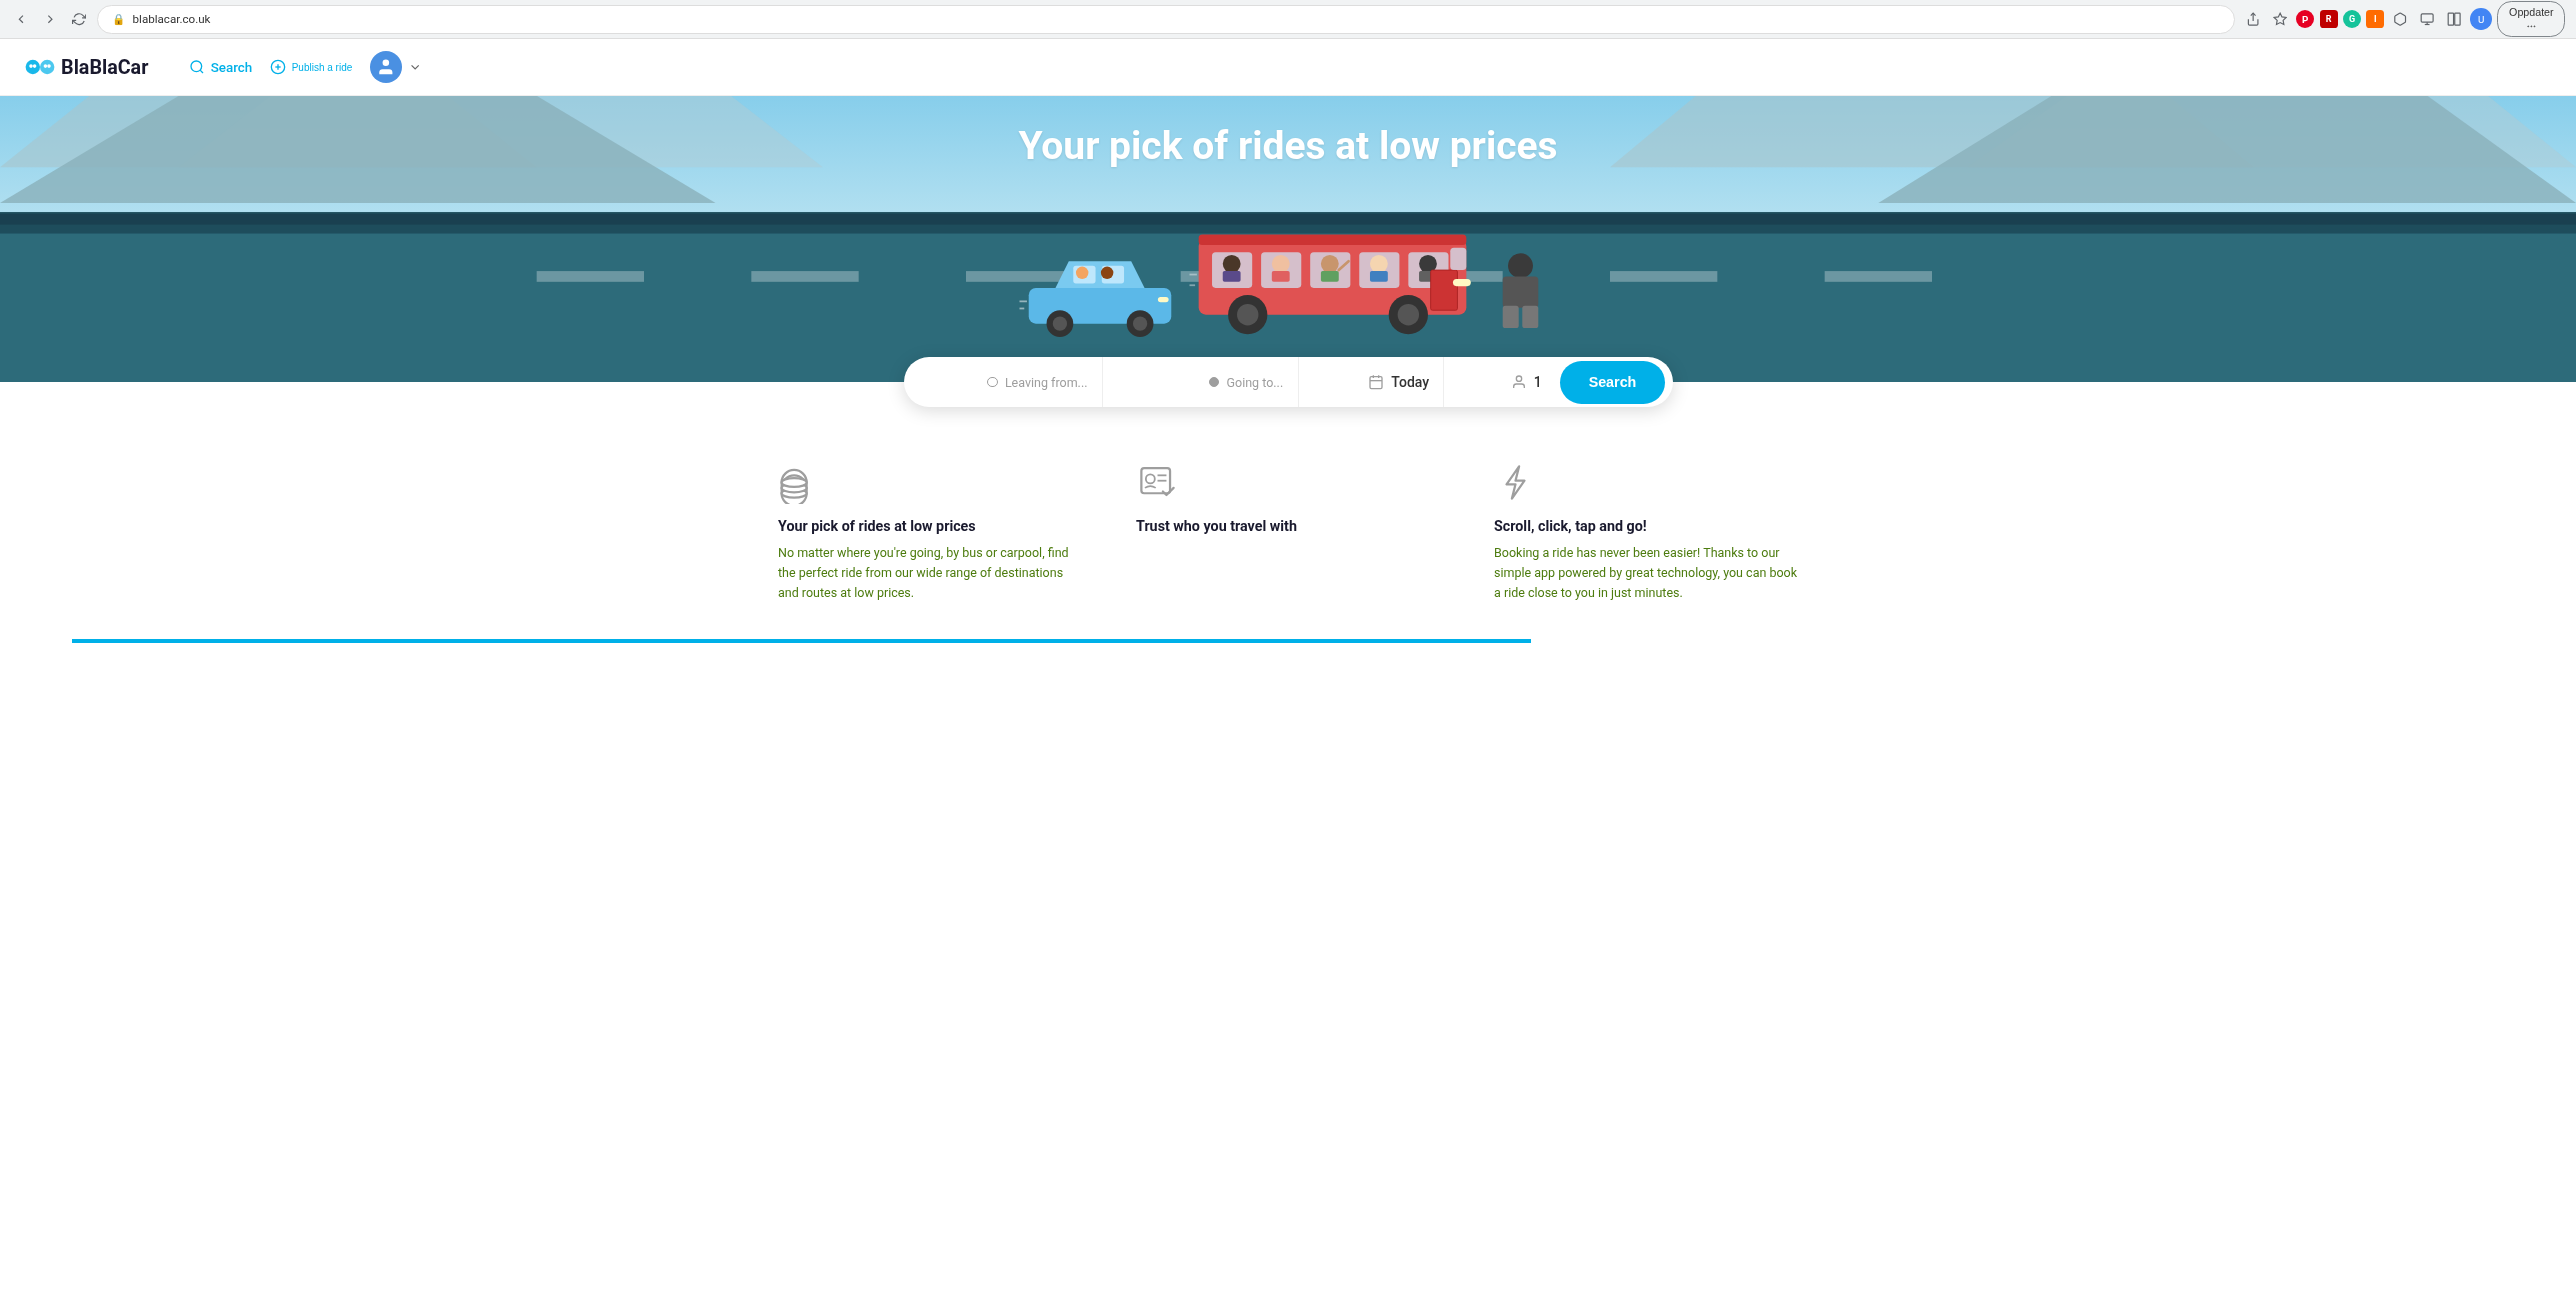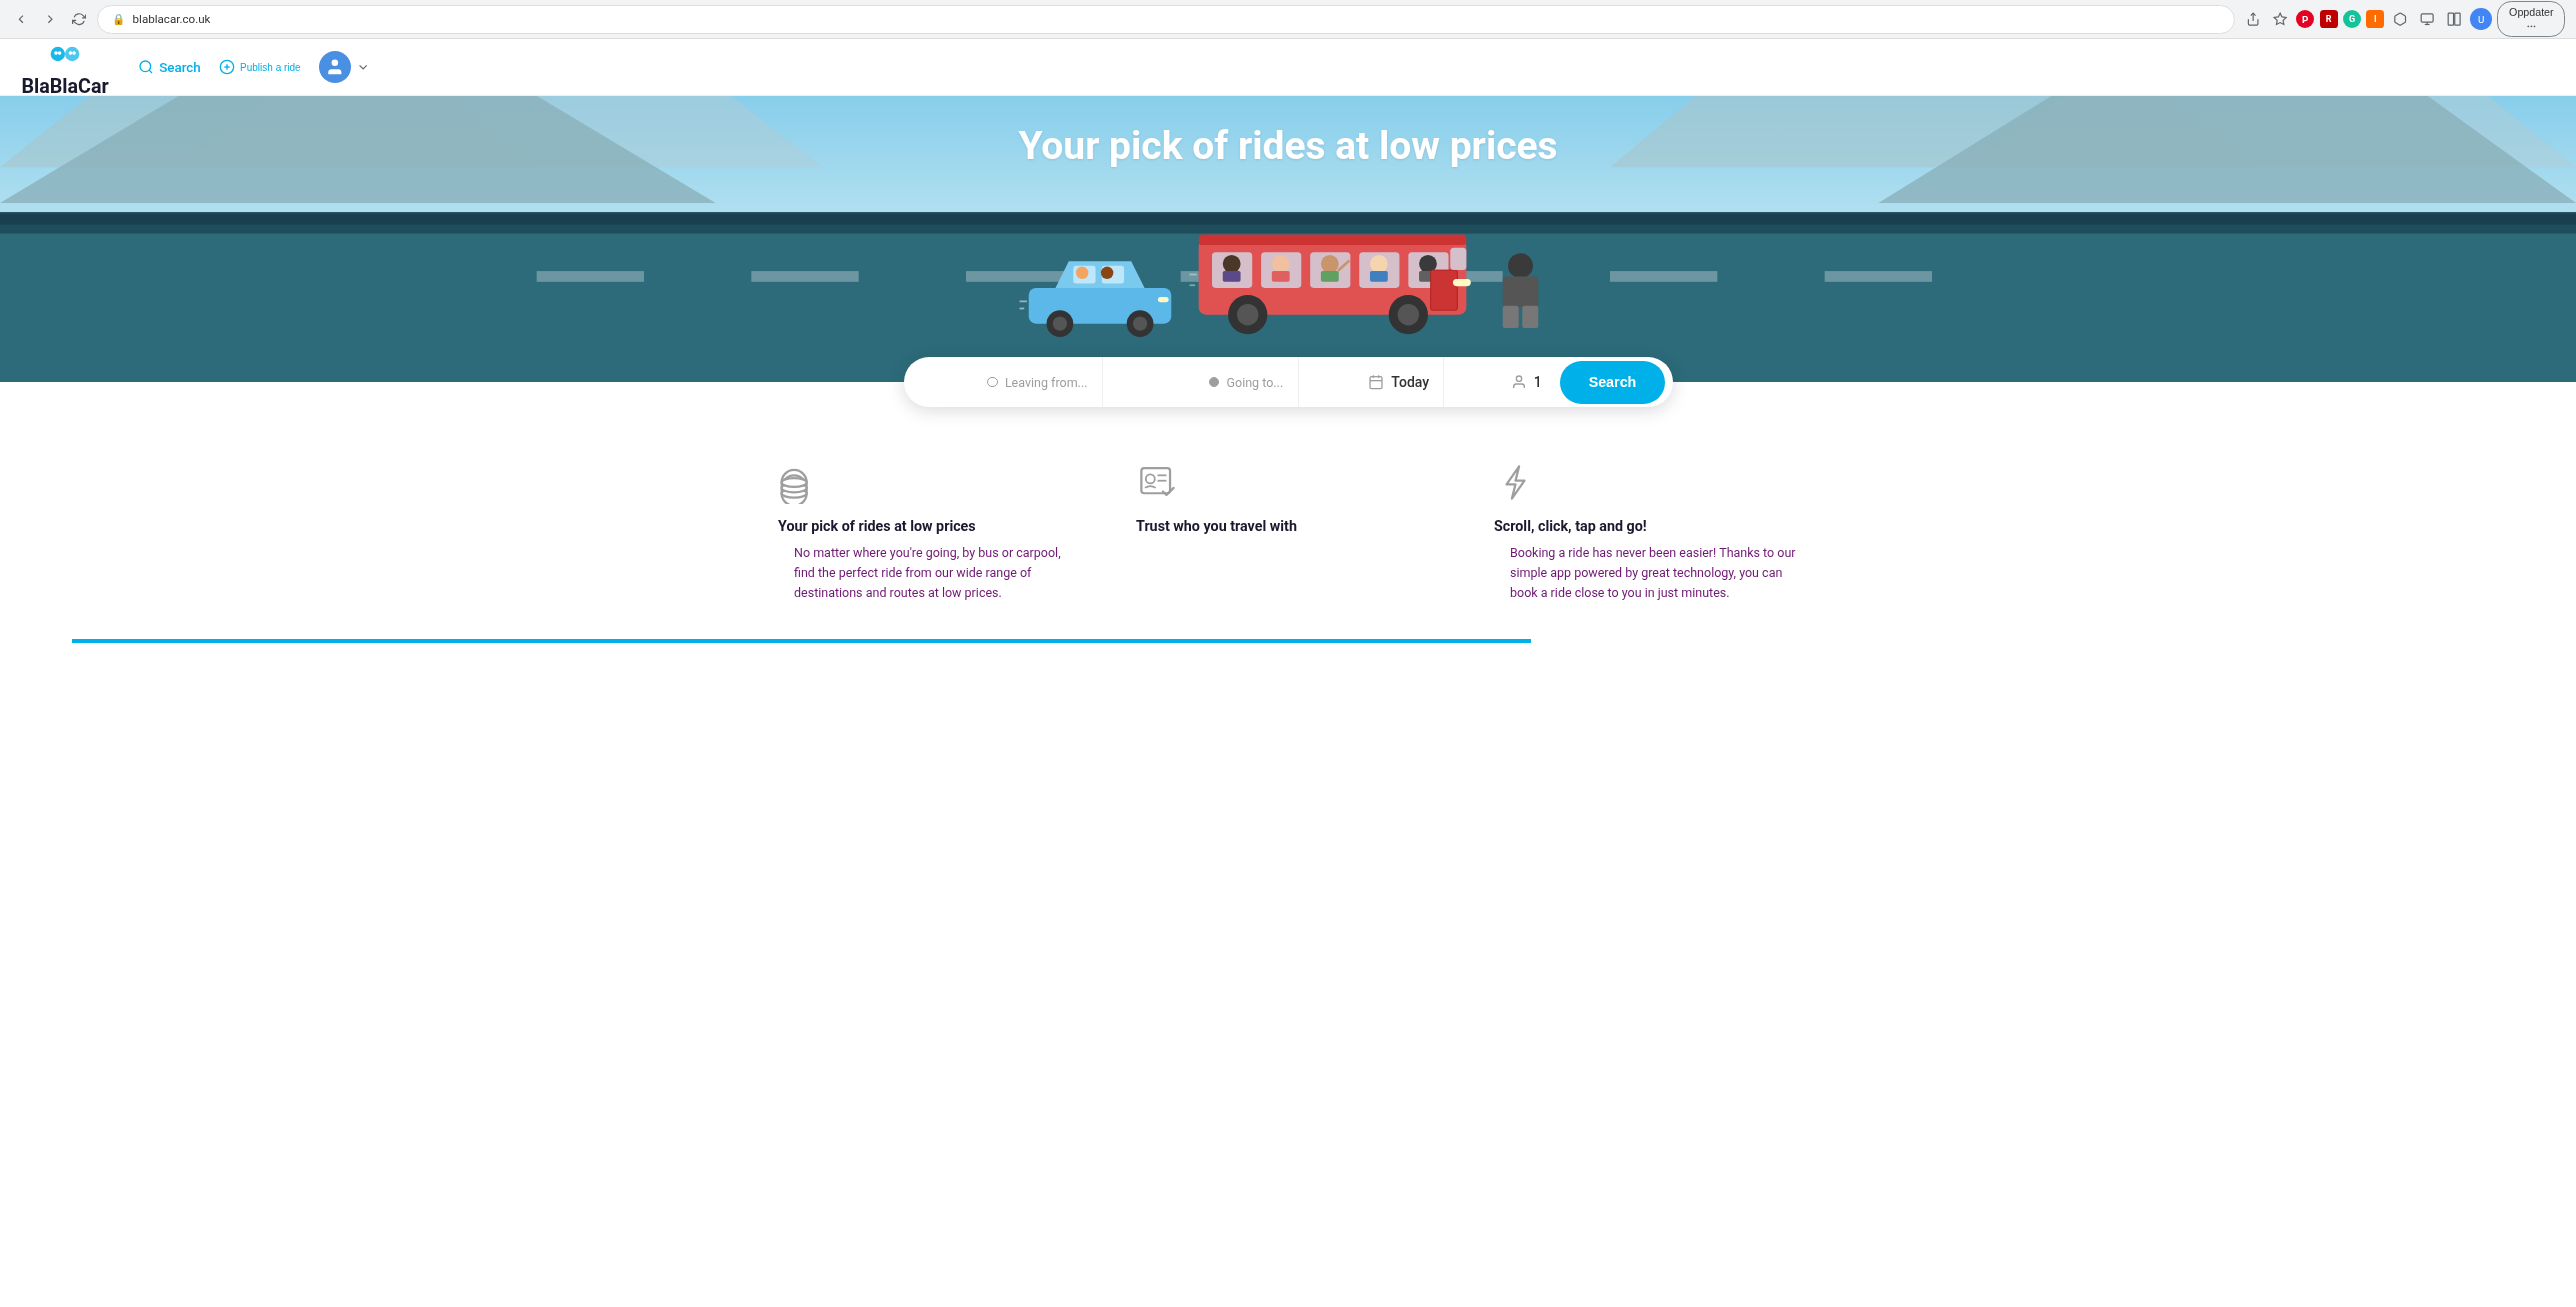--- a/index.html
+++ b/index.html
@@ -85,23 +85,22 @@
       height: 57px;
       background: #fff;
       border-bottom: 0.9px solid #eee;
       position: relative;
       z-index: 10;
     }
     .logo-container {
       display: flex;
       align-items: center;
       gap: 3.6px;
-      margin-right: 29px;
+      margin-right: 41px;
       text-decoration: none;
-      flex-direction: column;
     }
     .logo-icon {
       width: 36px; height: 36px;
     }
     .logo-text {
       font-size: 19.7px;
       font-weight: 700;
       color: #1a1a2e;
     }
     .nav-links {
@@ -254,23 +253,22 @@
       color: #9e9e9e;
     }
     .feature-title {
       font-size: 14.3px;
       font-weight: 700;
       color: #1a1a2e;
       margin-bottom: 9px;
     }
     .feature-desc {
       font-size: 12.5px;
-      color: #701a75;
+      color: #4d7c0f;
       line-height: 1.6;
-      margin-left: 16px;
     }
 
     
     .bottom-accent {
       height: 3.6px;
       background: linear-gradient(90deg, #00b0e8 0%, #00b0e8 60%, transparent 60%);
       margin: 0 72px;
     }
 
     

